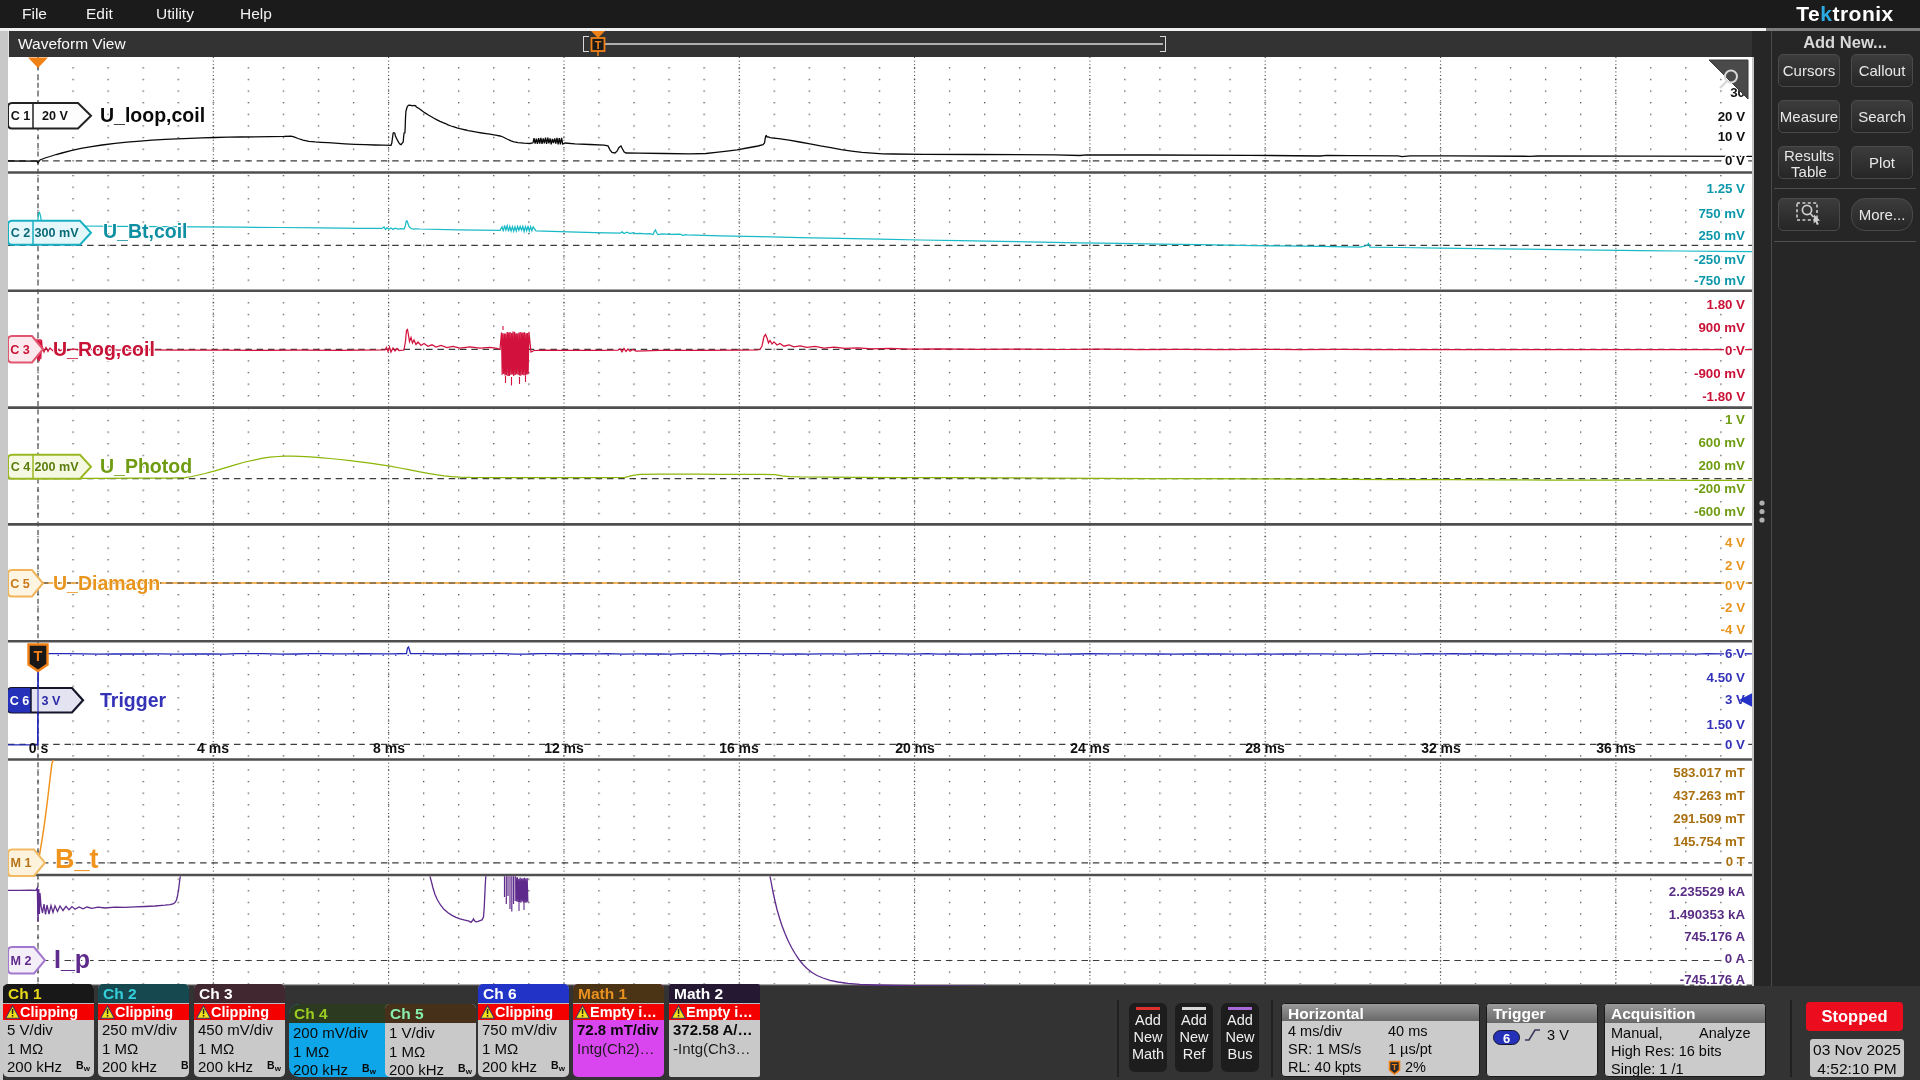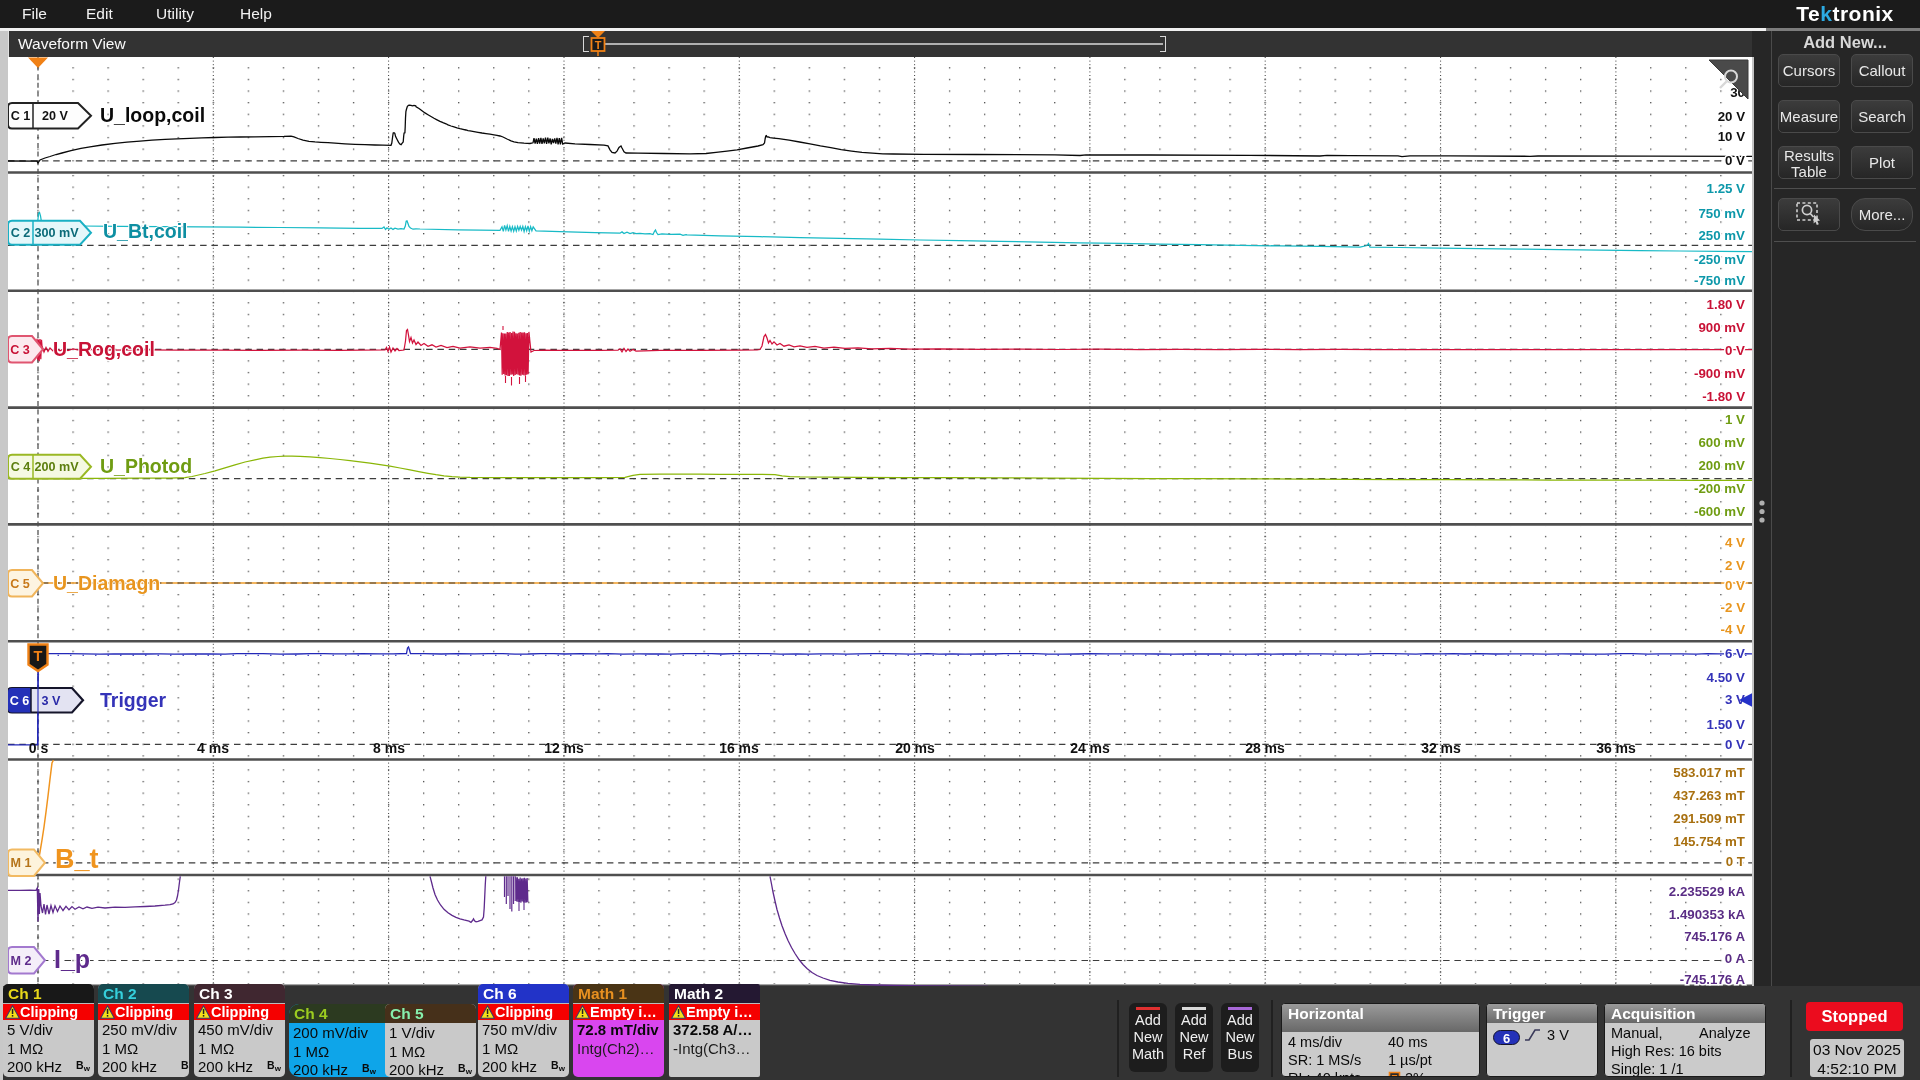--- a/index.html
+++ b/index.html
@@ -355,21 +355,21 @@
     <div>New</div>
     <div>Ref</div>
   </div>
 <div style="position:absolute;left:1221px;top:1003px;width:38px;height:69px;background:#1d1d1d;border-radius:6px;color:#f0f0f0;font-size:14.5px;text-align:center;line-height:17px;padding-top:0px">
     <div style="width:24px;height:2.5px;background:#a868d8;margin:4px auto 2px"></div>
     <div>Add</div>
     <div>New</div>
     <div>Bus</div>
   </div>
 <div style="position:absolute;left:1281px;top:1003px;width:199px;height:74px;background:#cbcbcb;border:1.5px solid #1a1a1a;border-radius:4px;box-sizing:border-box;overflow:hidden">
-    <div style="height:28px;background:linear-gradient(#9a9a9a,#686868);color:#fff;font-size:15.5px;font-weight:bold;line-height:19px;padding-left:6px">Horizontal</div>
+    <div style="height:17px;background:linear-gradient(#9a9a9a,#686868);color:#fff;font-size:15.5px;font-weight:bold;line-height:19px;padding-left:6px">Horizontal</div>
     <div style="font-size:14.5px;color:#0a0a0a;line-height:18px;padding:1px 5px 0 6px">
       <div><span>4 ms/div</span><span style="position:absolute;left:106px">40 ms</span></div>
       <div><span>SR: 1 MS/s</span><span style="position:absolute;left:106px">1 µs/pt</span></div>
       <div><span>RL: 40 kpts</span><span style="position:absolute;left:106px"><svg width="13" height="15" viewBox="0 0 13 15" style="vertical-align:-3px">
             <path d="M1.5,1.5 H11.5 V10 L6.5,14 L1.5,10 Z" fill="#2a2a2a" stroke="#f08116" stroke-width="1.6"></path>
             <text x="6.5" y="9.5" font-size="9" font-weight="bold" fill="#f08116" text-anchor="middle" font-family="Liberation Sans, sans-serif">T</text>
           </svg> 2%</span></div>
     </div>
   </div>
 <div style="position:absolute;left:1486px;top:1003px;width:112px;height:74px;background:#cbcbcb;border:1.5px solid #1a1a1a;border-radius:4px;box-sizing:border-box;overflow:hidden">

